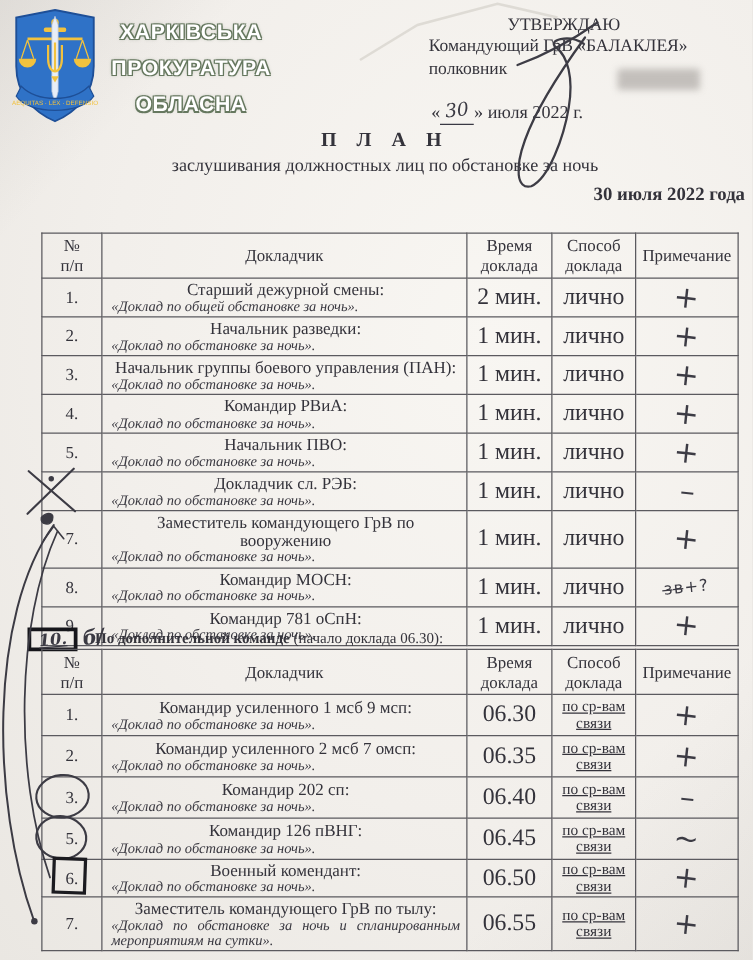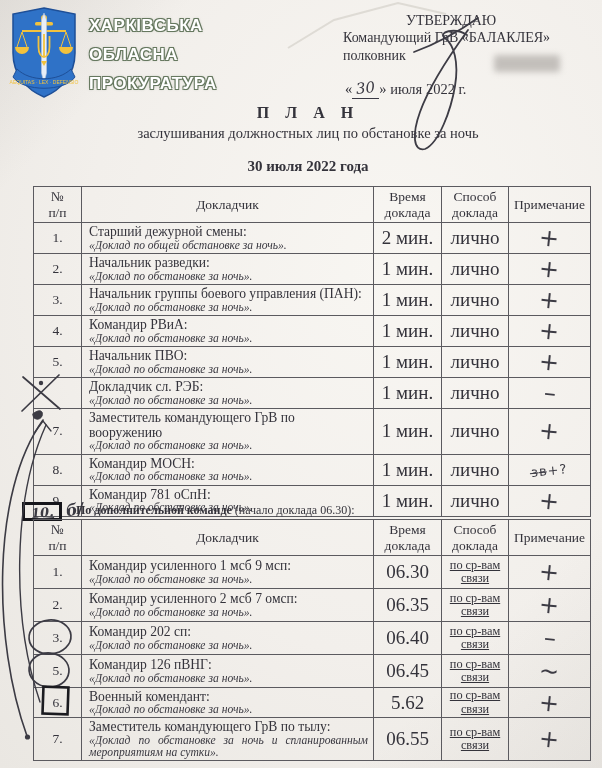--- a/index.html
+++ b/index.html
@@ -6,50 +6,50 @@
   html,body { background:#e9e6e2; }
   .page {
     position:relative; width:602px; height:768px; overflow:hidden;
     font-family:"Liberation Serif", serif; color:#34333b;
     background:
       linear-gradient(135deg, rgba(150,145,140,.16), rgba(0,0,0,0) 14%),
       linear-gradient(315deg, rgba(150,145,140,.10), rgba(0,0,0,0) 18%),
       radial-gradient(ellipse at 65% 35%, #f8f6f2 0%, #f2efeb 55%, #eae7e2 100%);
   }
   
-  .logo { position:absolute; left:8px; top:5px; display:flex; gap:9px; }
+  .logo { position:absolute; left:8px; top:5px; display:flex; gap:9px;text-align:center; }
   .logo-text { margin-top:6px; font-family:"Liberation Sans", sans-serif; font-weight:bold;
     font-size:17px; line-height:29px; letter-spacing:.5px; color:#fff;
     text-shadow:-1px -1px 0 #66785f, 1px -1px 0 #66785f, -1px 1px 0 #66785f, 1px 1px 0 #66785f, 0 0 3px rgba(80,100,80,.55); }
   
   .approval { position:absolute; left:336px; top:10px; width:256px; height:105px; font-size:14px; }
   .a1 { position:absolute; left:70px; top:3px; }
   .a2 { position:absolute; left:7px; top:20px; }
   .a3 { position:absolute; left:7px; top:38px; }
   .a-date { position:absolute; left:9px; top:70px; font-size:14.5px; }
   .date-blank { display:inline-block; width:27px; border-bottom:1px solid #3a3944; text-align:center; }
   .hw { font-family:"DejaVu Serif", serif; font-style:italic; color:#3b3a43; }
   .hw-30 { display:inline-block; font-size:15px; transform:rotate(-6deg); position:relative; top:-1px; }
   .redacted { position:absolute; left:494px; top:55px; width:66px; height:17px; background:#b3afab;
     border-radius:2px; filter:blur(3px); opacity:.75; }
   
   .title { position:absolute; left:20px; top:104px; width:576px; text-align:center; }
   .t1 { font-weight:bold; font-size:16px; letter-spacing:6px;text-align:center; }
   .t2 { font-size:14.5px; margin-top:3px; }
-  .t3 { font-weight:bold; font-size:15px; margin-top:16px; }
+  .t3 { font-weight:bold; font-size:15px; margin-top:6px;text-align:right; }
   .start-note { position:absolute; left:67px; top:162px; font-weight:bold; font-size:15px; }
   
   table { position:absolute; left:33px; width:557px; border-collapse:collapse; table-layout:fixed; }
   #t1 { top:186px; } #t2 { top:519px; }
   td, th { border:1px solid #5b5a5f; vertical-align:middle; overflow:hidden; }
   th { font-weight:normal; font-size:13.5px; text-align:center; line-height:1.15; padding:2px 1px; }
   #t1 th { height:34px; } #t2 th { height:33px; }
   .c-num { text-align:center; font-size:13.5px; }
   .c-sp { padding:1px 5px 1px 7px; }
-  .nm { font-size:13.6px; line-height:1.12; }
+  .nm { font-size:13.6px; line-height:1.12;text-align:center; }
   .qt { font-style:italic; font-size:11.6px; line-height:1.05; color:#3a3941; }
   .qt-just { text-align:justify; }
   .c-time, .c-meth { text-align:center; font-size:19px; }
   #t2 .c-meth { font-size:12.3px; line-height:1.1;text-decoration:underline; }
   .c-note { text-align:center; }
   #t1 tr.r { height:31px; }
   #t2 tr.r33 { height:33px; } #t2 tr.r28 { height:28px; } #t2 tr.r41 { height:41px; }
   .mark { font-family:"DejaVu Sans", sans-serif; font-size:24px; font-weight:400; color:#3c3b44;
     display:inline-block; transform:rotate(6deg); line-height:1; }
   .mk-s { font-size:13px; transform:rotate(-6deg); letter-spacing:1px; }
@@ -80,22 +80,22 @@
       <rect x="27" y="17" width="18" height="3.5" rx="1.5" fill="#f2c23e"></rect>
       <path d="M36 8 L38.5 15 V68 L36 78 L33.5 68 V15 Z" fill="#e8eef7" stroke="#b9c6da" stroke-width="0.6"></path>
       <path d="M30.5 31 v11 c0 7 3 10 5.5 10 s5.5 -3 5.5 -10 v-11" stroke="#f2c23e" stroke-width="1.8" fill="none"></path>
       <path d="M36 29 v23" stroke="#f2c23e" stroke-width="1.8"></path>
       <path d="M33 56 h6 l-3 5 Z" fill="#f2c23e"></path>
       <path d="M5 72 C15 87 57 87 67 72 L63 64 C50 77 22 77 9 64 Z" fill="#2f72c7" stroke="#1e4f97" stroke-width="1"></path>
       <text x="36" y="79" font-size="5" fill="#f2c23e" text-anchor="middle" font-family="Liberation Sans, sans-serif">AEQUITAS · LEX · DEFENSIO</text>
     </svg>
     <div class="logo-text">
       <div>ХАРКІВСЬКА</div>
+      <div>ПРОКУРАТУРА</div>
       <div>ОБЛАСНА</div>
-      <div>ПРОКУРАТУРА</div>
     </div>
   </div>
 
   <div class="approval">
     <div class="a1">УТВЕРЖДАЮ</div>
     <div class="a2">Командующий ГрВ «БАЛАКЛЕЯ»</div>
     <div class="a3">полковник</div>
     <div class="a-date"><span>«</span><span class="date-blank"><span class="hw hw-30">30</span></span><span>» июля  2022 г.</span></div>
   </div>
   <div class="redacted"></div>
@@ -282,21 +282,21 @@
           <td class="c-time">06.45</td>
           <td class="c-meth">по ср-вам связи</td>
           <td class="c-note"><span class="mark">∼</span></td>
         </tr>
     <tr class="r28">
           <td class="c-num">6.</td>
           <td class="c-sp">
             <div class="nm">Военный комендант:</div>
             <div class="qt">«Доклад по обстановке за ночь».</div>
           </td>
-          <td class="c-time">5.62</td>
+          <td class="c-time">06.50</td>
           <td class="c-meth">по ср-вам связи</td>
           <td class="c-note"><span class="mark">+</span></td>
         </tr>
     <tr class="r41">
           <td class="c-num">7.</td>
           <td class="c-sp">
             <div class="nm">Заместитель командующего ГрВ по тылу:</div>
             <div class="qt qt-just">«Доклад по обстановке за ночь и спланированным мероприятиям на сутки».</div>
           </td>
           <td class="c-time">06.55</td>

